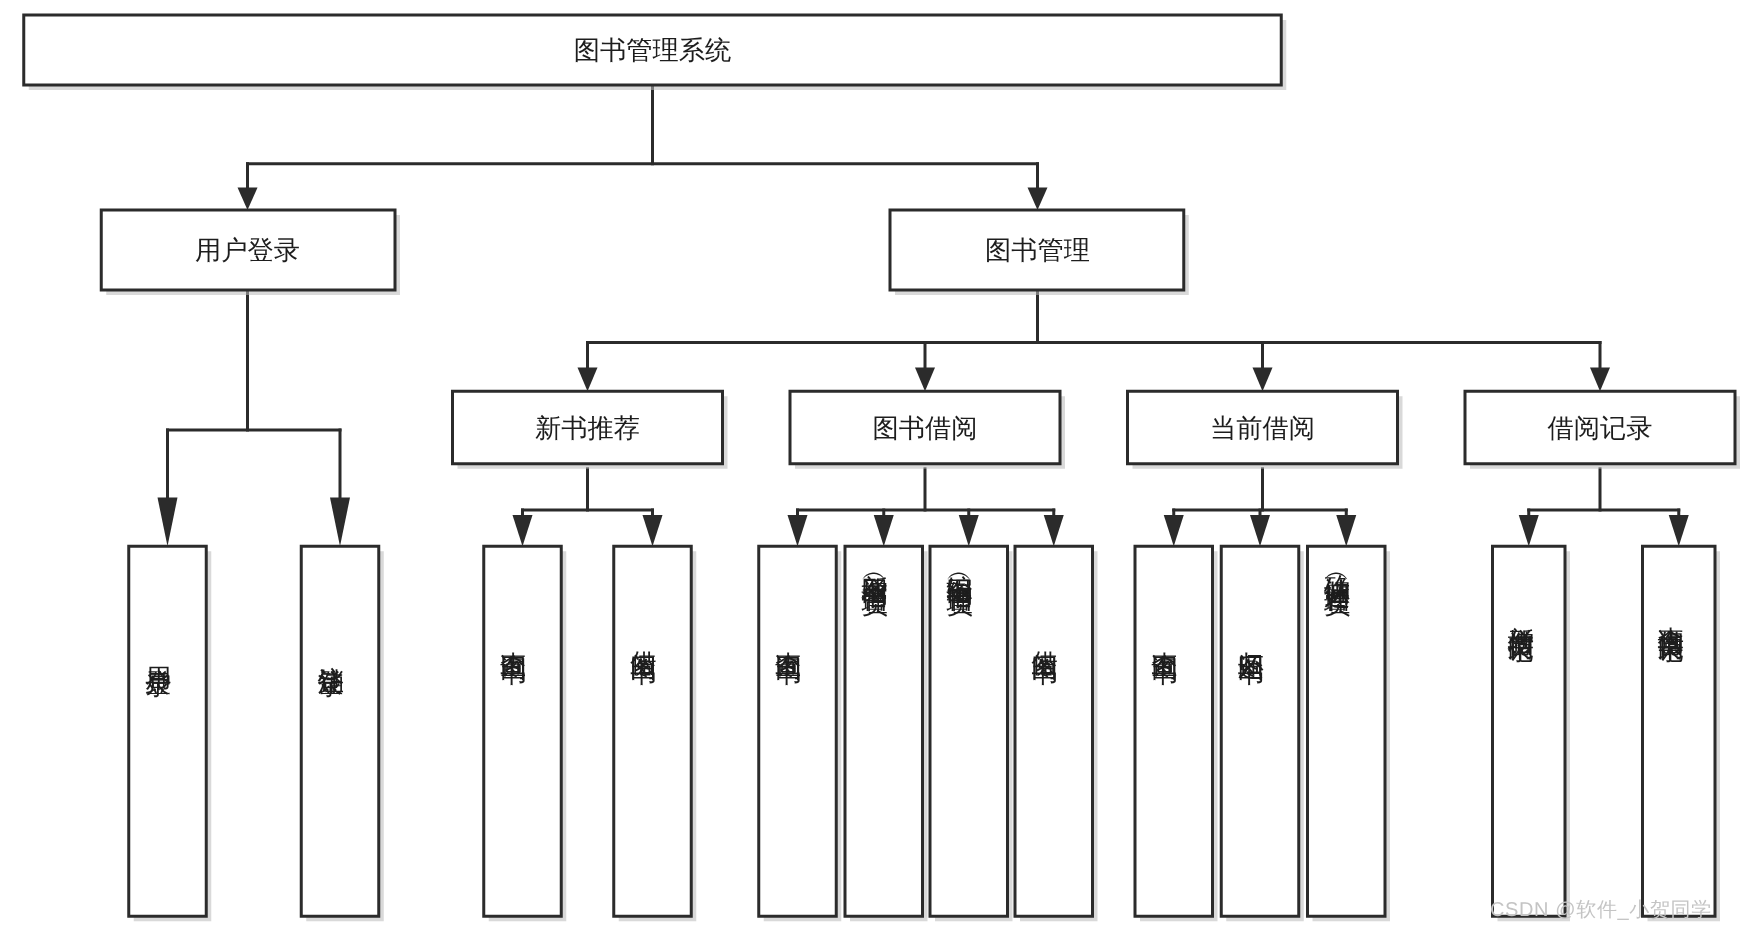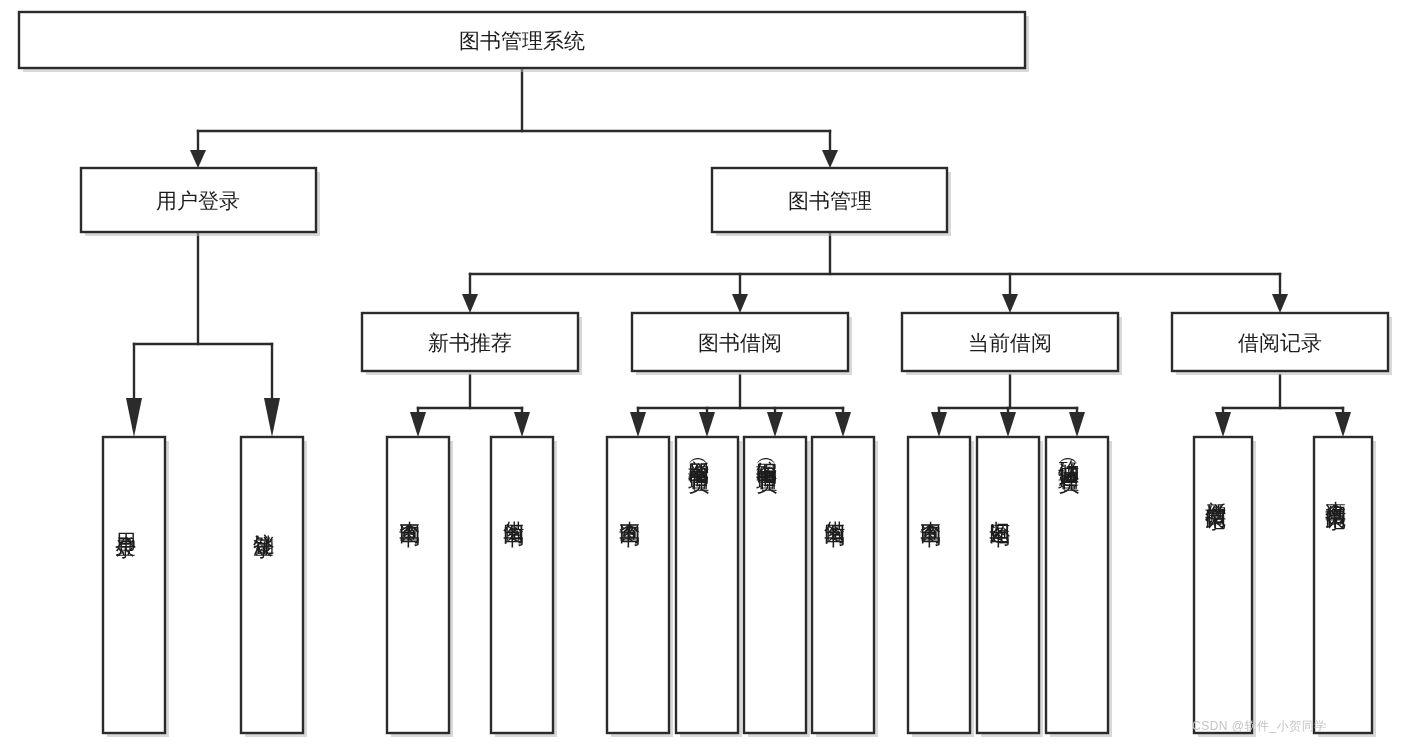--- a/index.html
+++ b/index.html
@@ -47,21 +47,21 @@
   .node-label-h {
     font-family: "Liberation Sans", "DejaVu Sans", sans-serif;
     font-size: 21px;
     fill: #1d1d1d;
     text-anchor: middle;
     dominant-baseline: middle;
   }
   .watermark {
     position: absolute;
     font-family: "Liberation Sans", "DejaVu Sans", sans-serif;
-    font-size: 12px;
+    font-size: 16px;
     color: #c4c4c4;
     white-space: nowrap;
     letter-spacing: 0.5px;
     user-select: none;
   }
   .vlabel {
     position: absolute;
     writing-mode: vertical-rl;
     text-orientation: upright;
     font-family: "Liberation Sans", "DejaVu Sans", sans-serif;

